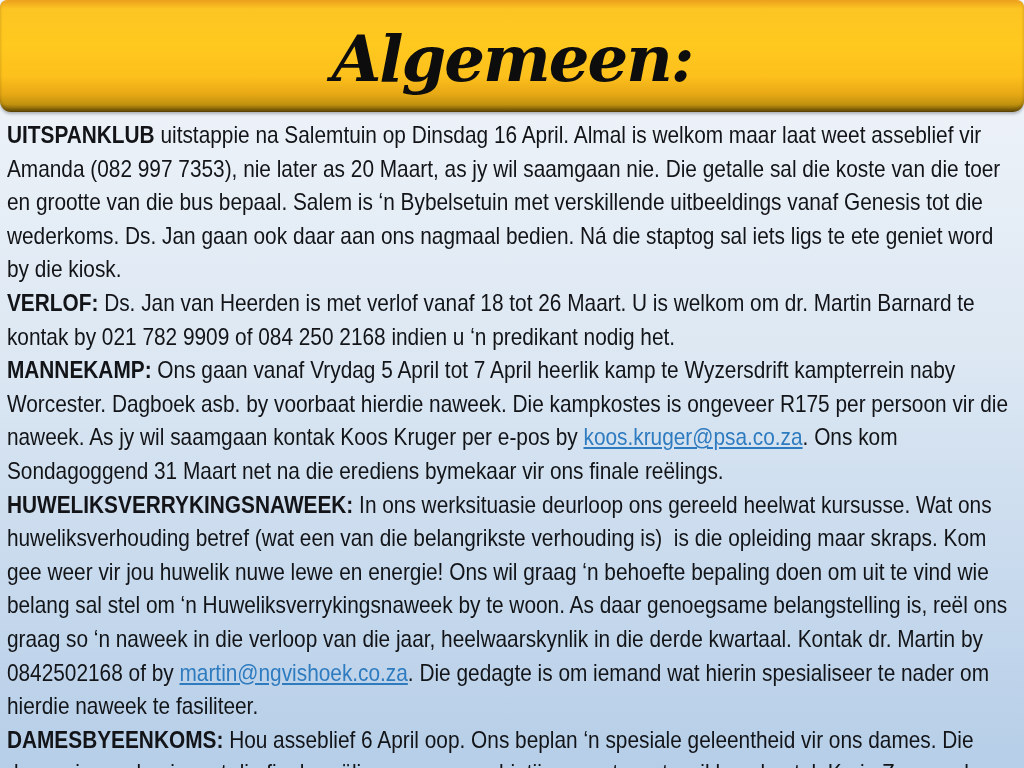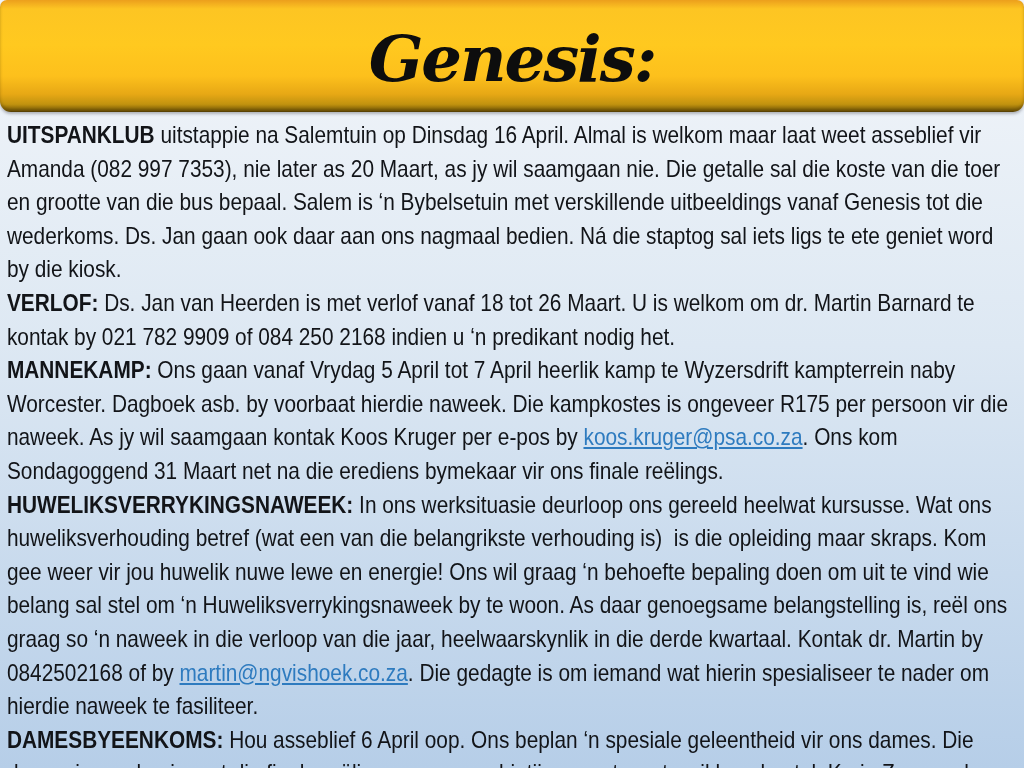--- a/index.html
+++ b/index.html
@@ -68,21 +68,21 @@
   .para .link {
     color: var(--link, #2e7bbf);
     text-decoration: underline;
     cursor: pointer;
   }
 </style>
 </head>
 <body style="--header-yellow: #ffc91f; --header-edge-dark: #4e3c05; --body-bg-top: #f3f6fa; --body-bg-bottom: #b6cee8; --text: #121418; --link: #2e7bbf;">
 
 <div class="header">
-  <div class="title">Genesis:</div>
+  <div class="title">Algemeen:</div>
 </div>
 
 <div class="content-outer">
   <div class="content">
       <p class="para"><span class="b">UITSPANKLUB </span><span class="n">uitstappie na Salemtuin op Dinsdag 16 April. Almal is welkom maar laat weet asseblief vir Amanda (082 997 7353), nie later as 20 Maart, as jy wil saamgaan nie. Die getalle sal die koste van die toer en grootte van die bus bepaal. Salem is ‘n Bybelsetuin met verskillende uitbeeldings vanaf Genesis tot die wederkoms. Ds. Jan gaan ook daar aan ons nagmaal bedien. Ná die staptog sal iets ligs te ete geniet word by die kiosk.</span></p>
       <p class="para"><span class="b">VERLOF: </span><span class="n">Ds. Jan van Heerden is met verlof vanaf 18 tot 26 Maart. U is welkom om dr. Martin Barnard te kontak by 021 782 9909 of 084 250 2168 indien u ‘n predikant nodig het.</span></p>
       <p class="para"><span class="b">MANNEKAMP: </span><span class="n">Ons gaan vanaf Vrydag 5 April tot 7 April heerlik kamp te Wyzersdrift kampterrein naby Worcester. Dagboek asb. by voorbaat hierdie naweek. Die kampkostes is ongeveer R175 per persoon vir die naweek. As jy wil saamgaan kontak Koos Kruger per e-pos by </span><a class="link" href="#">koos.kruger@psa.co.za</a><span class="n">. Ons kom Sondagoggend 31 Maart net na die erediens bymekaar vir ons finale reëlings.</span></p>
       <p class="para"><span class="b">HUWELIKSVERRYKINGSNAWEEK: </span><span class="n">In ons werksituasie deurloop ons gereeld heelwat kursusse. Wat ons huweliksverhouding betref (wat een van die belangrikste verhouding is)  is die opleiding maar skraps. Kom gee weer vir jou huwelik nuwe lewe en energie! Ons wil graag ‘n behoefte bepaling doen om uit te vind wie belang sal stel om ‘n Huweliksverrykingsnaweek by te woon. As daar genoegsame belangstelling is, reël ons graag so ‘n naweek in die verloop van die jaar, heelwaarskynlik in die derde kwartaal. Kontak dr. Martin by 0842502168 of by </span><a class="link" href="#">martin@ngvishoek.co.za</a><span class="n">. Die gedagte is om iemand wat hierin spesialiseer te nader om hierdie naweek te fasiliteer.</span></p>
       <p class="para"><span class="b">DAMESBYEENKOMS: </span><span class="n">Hou asseblief 6 April oop. Ons beplan ‘n spesiale geleentheid vir ons dames. Die dames is nog besig met die finale reëlings maar as u bietjie meer te wete wil kom kontak Karin Zeeman by 084 575 7010 of Eulogia van Niekerk by 082 781 6672.</span></p>
     </div>

